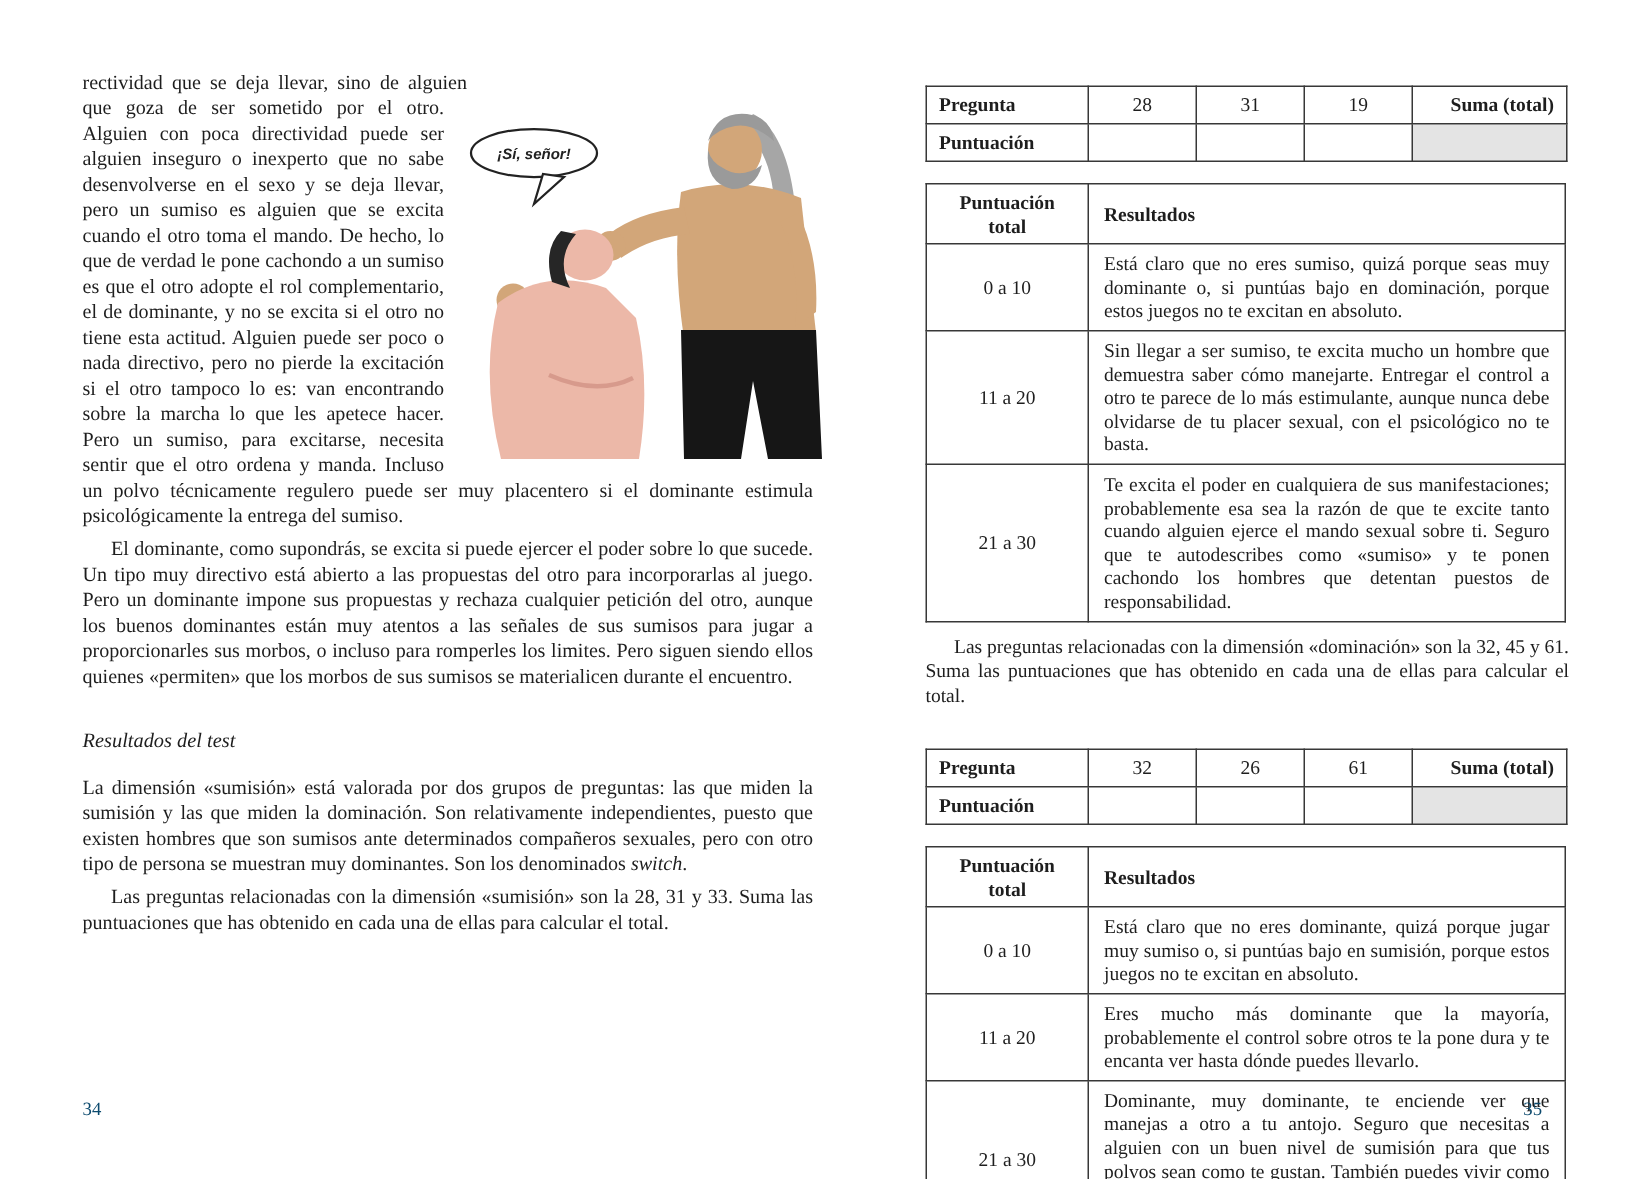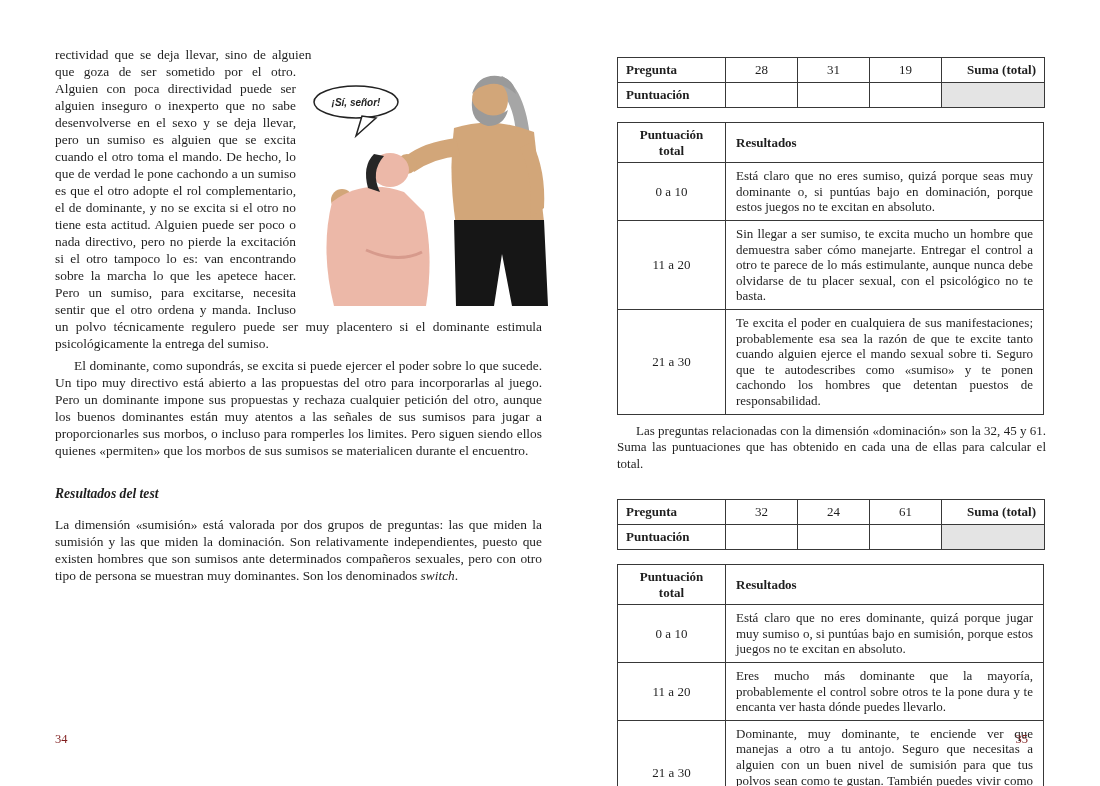--- a/index.html
+++ b/index.html
@@ -17,39 +17,39 @@
   .page-right { left: 617px; width: 429px; padding-top: 57px; }
 
   
   .body-par {
     font-size: 13.4px; line-height: 17px;
     text-align: justify; margin: 0 16px 5px 0;
     hyphens: auto; -webkit-hyphens: auto;
   }
   .indent { text-indent: 19px; }
   .subhead {
-    font-size: 13.6px; font-weight: bold; font-style: italic;
+    font-size: 13.6px; font-weight: normal; font-style: italic;
     margin: 27px 0 14px 0;
   }
   .italic { font-style: italic; }
 
   
   .illustration {
     float: right;
     width: 252px; height: 258px;
     margin: 4px 0 6px 10px;
     shape-outside: polygon(45% 0%, 100% 0%, 100% 100%, 0% 100%, 0% 13%, 16% 6%);
     shape-margin: 10px;
   }
   .illustration svg { display: block; width: 252px; height: 258px; }
 
   
   .pagenum {
     position: absolute; top: 732px;
-    font-size: 12.5px; color: #7f1d1d;
+    font-size: 12.5px; color: #0c4a6e;
   }
   .pagenum-left  { left: 0; }
   .pagenum-right { right: 18px; text-align: right; }
 
   
   table { border-collapse: collapse; width: 427px; table-layout: fixed; }
   td { border: 1px solid #383838; font-size: 13px; }
 
   .sum-table { margin-bottom: 14px; }
   .sum-table td { height: 25px; padding: 2px 8px; }
@@ -102,20 +102,21 @@
       </svg>
     </div>
 
     <p class="body-par">rectividad que se deja llevar, sino de alguien que goza de ser sometido por el otro. Alguien con poca directividad puede ser alguien inseguro o inexperto que no sabe desenvolverse en el sexo y se deja llevar, pero un sumiso es alguien que se excita cuando el otro toma el mando. De hecho, lo que de verdad le pone cachondo a un sumiso es que el otro adopte el rol complementario, el de dominante, y no se excita si el otro no tiene esta actitud. Alguien puede ser poco o nada directivo, pero no pierde la excitación si el otro tampoco lo es: van encontrando sobre la marcha lo que les apetece hacer. Pero un sumiso, para excitarse, necesita sentir que el otro ordena y manda. Incluso un polvo técnicamente regulero puede ser muy placentero si el dominante estimula psicológicamente la entrega del sumiso.</p>
     <p class="body-par indent">El dominante, como supondrás, se excita si puede ejercer el poder sobre lo que sucede. Un tipo muy directivo está abierto a las propuestas del otro para incorporarlas al juego. Pero un dominante impone sus propuestas y rechaza cualquier petición del otro, aunque los buenos dominantes están muy atentos a las señales de sus sumisos para jugar a proporcionarles sus morbos, o incluso para romperles los limites. Pero siguen siendo ellos quienes «permiten» que los morbos de sus sumisos se materialicen durante el encuentro.</p>
 
     <h3 class="subhead">Resultados del test</h3>
 
     <p class="body-par"><span>La dimensión «sumisión» está valorada por dos grupos de preguntas: las que miden la sumisión y las que miden la dominación. Son relativamente independientes, puesto que existen hombres que son sumisos ante determinados compañeros sexuales, pero con otro tipo de persona se muestran muy dominantes. Son los denominados </span><span class="italic">switch</span><span>.</span></p>
 
+    <p class="body-par indent">Las preguntas relacionadas con la dimensión «sumisión» son la 28, 31 y 33. Suma las puntuaciones que has obtenido en cada una de ellas para calcular el total.</p>
 
     <div class="pagenum pagenum-left">34</div>
   </div>
 
   <div class="page page-right">
 
     <table class="sum-table">
       <tbody>
         <tr>
           <td class="label-cell">Pregunta</td>
@@ -155,21 +156,21 @@
       </tbody>
     </table>
 
     <p class="mid-par">Las preguntas relacionadas con la dimensión «dominación» son la 32, 45 y 61. Suma las puntuaciones que has obtenido en cada una de ellas para calcular el total.</p>
 
     <table class="sum-table">
       <tbody>
         <tr>
           <td class="label-cell">Pregunta</td>
           <td class="q-cell">32</td>
-          <td class="q-cell">24</td>
+          <td class="q-cell">26</td>
           <td class="q-cell">61</td>
           <td class="suma-cell">Suma (total)</td>
         </tr>
         <tr>
           <td class="label-cell">Puntuación</td>
           <td class="q-cell"></td>
           <td class="q-cell"></td>
           <td class="q-cell"></td>
           <td class="suma-cell shaded"></td>
         </tr>

